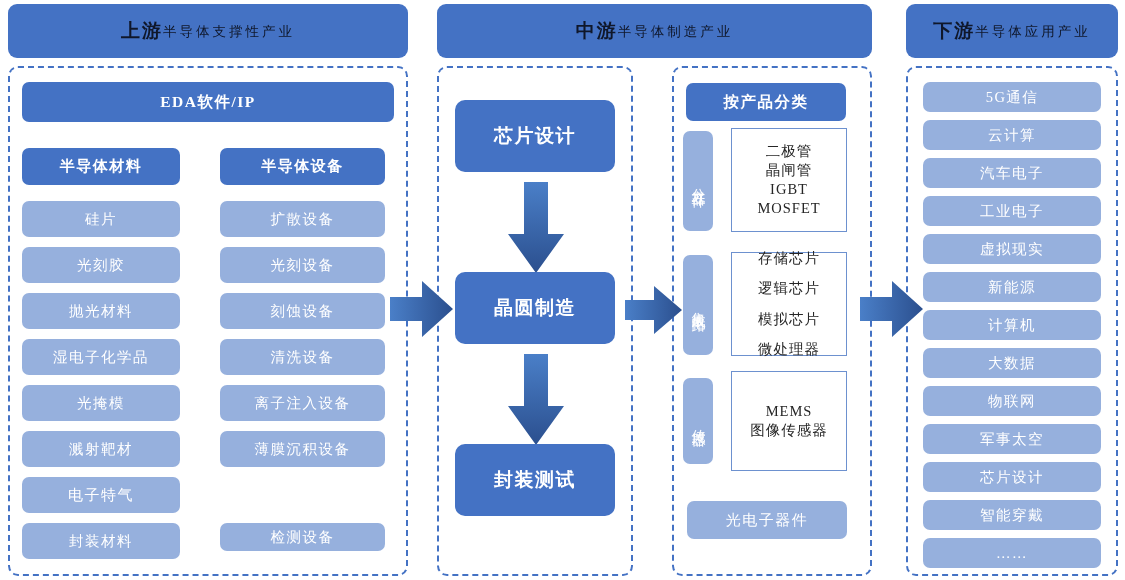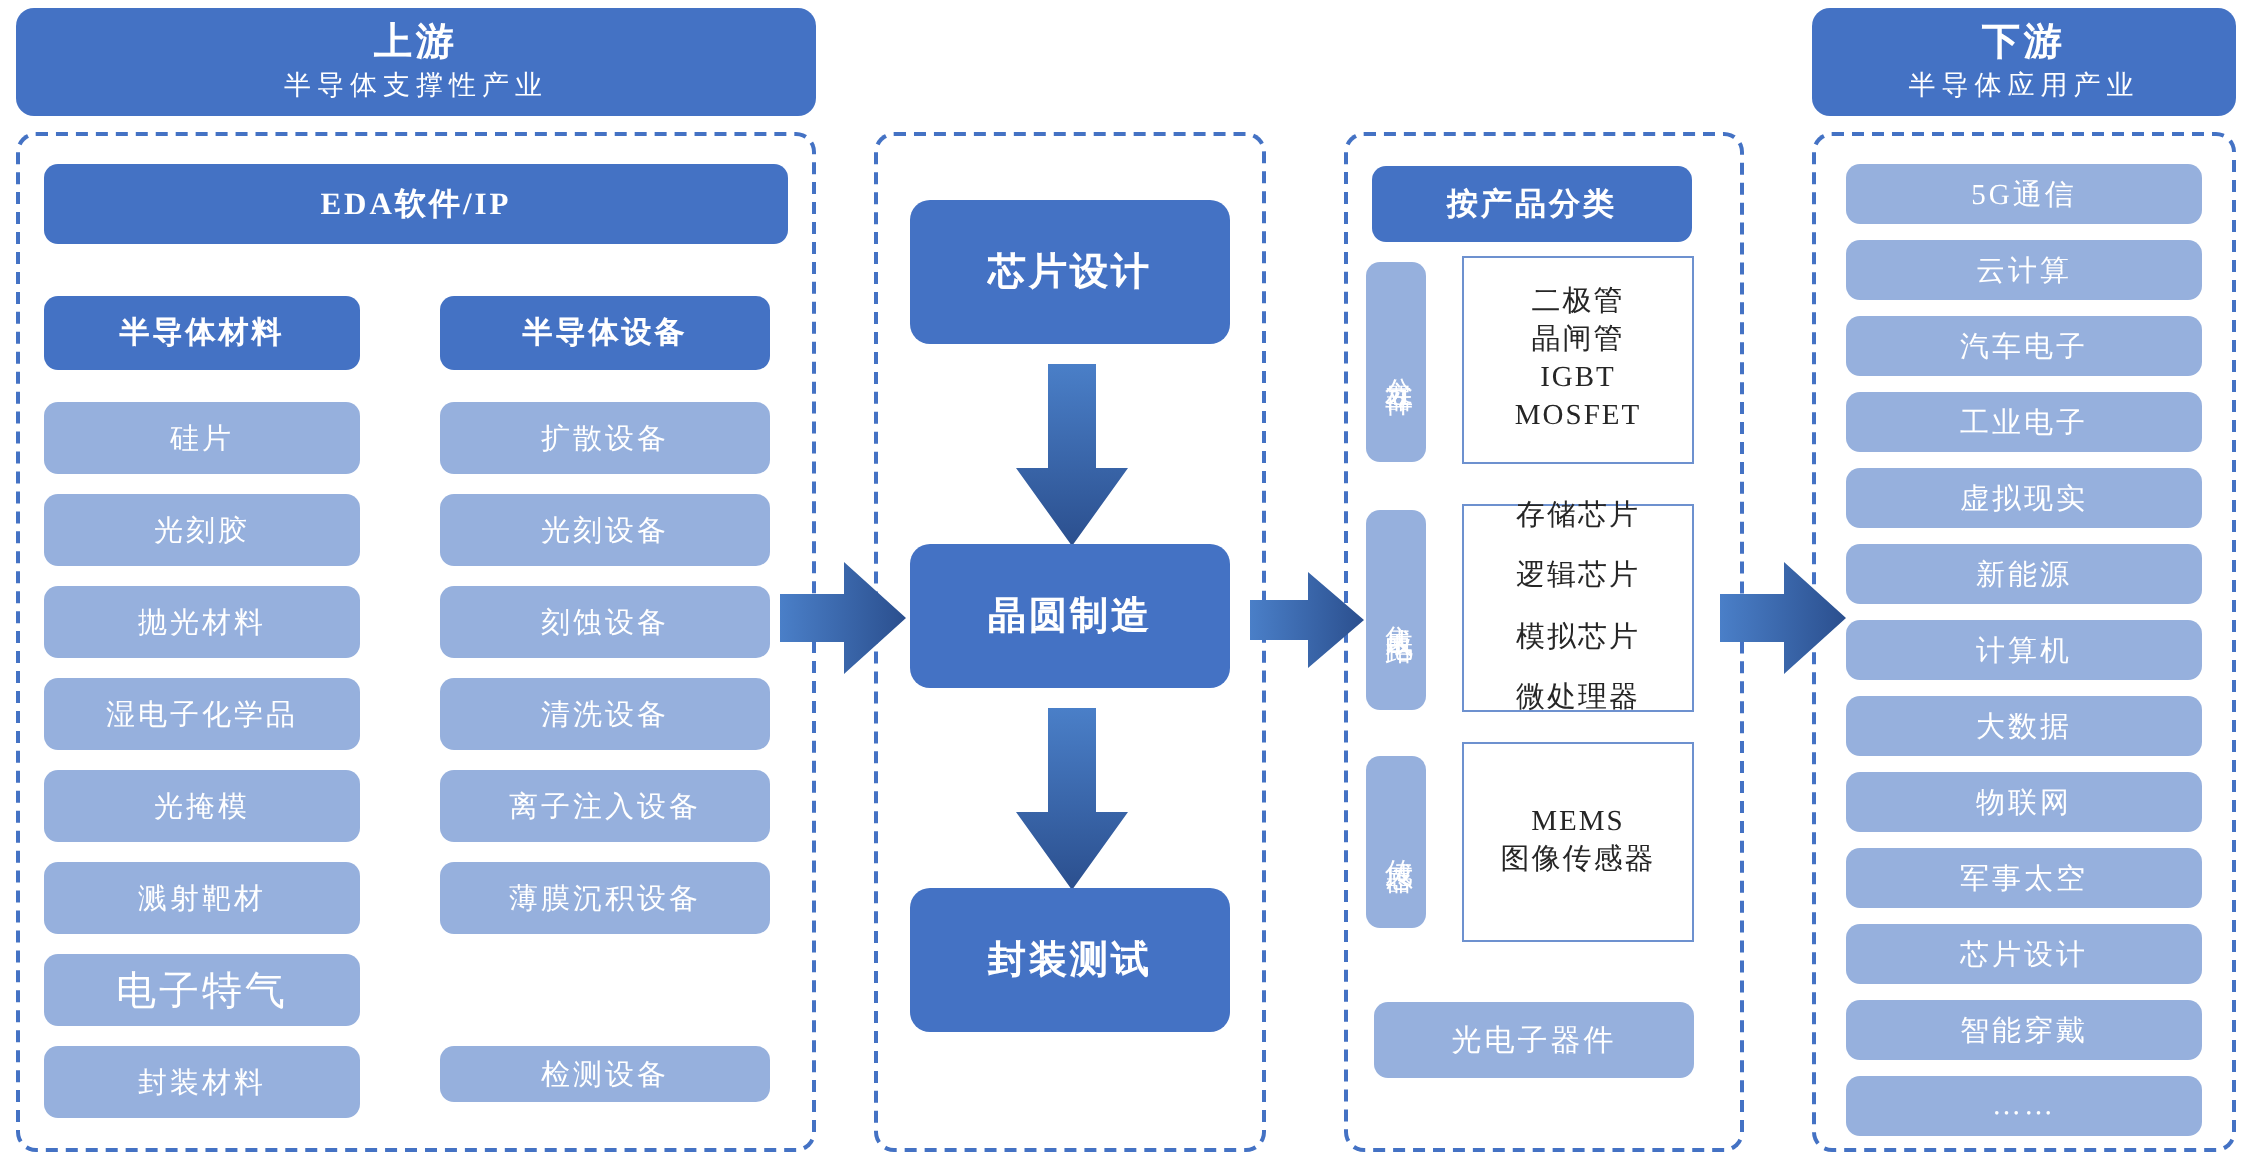--- a/index.html
+++ b/index.html
@@ -11,23 +11,23 @@
     overflow:hidden;
     position:relative;
   }
   #stage{position:absolute;left:0;top:0;width:1125px;height:580px;}
 
   
   .hdr{
     position:absolute;
     background:#4472c4;
     border-radius:9px;
-    color:#ffffff;
+    color:#0f172a;
     text-align:center;
-    display:flex;flex-direction:column;
+    display:flex;flex-direction:row;
     align-items:center;justify-content:center;
     line-height:1.18;
     box-sizing:border-box;
   }
   .hdr .t1{font-size:19px;font-weight:bold;letter-spacing:2px;}
   .hdr .t2{font-size:13.5px;letter-spacing:3px;margin-top:2px;}
 
   .dashbox{
     position:absolute;
     border:2.5px dashed #4472c4;
@@ -81,20 +81,24 @@
 </head>
 <body>
 
 <div id="stage">
 
   <div class="hdr" style="left:8px;top:4px;width:400px;height:54px;">
     <div class="t1">上游</div>
     <div class="t2">半导体支撑性产业</div>
   </div>
 
+  <div class="hdr" style="left:437px;top:4px;width:435px;height:54px;">
+    <div class="t1">中游</div>
+    <div class="t2">半导体制造产业</div>
+  </div>
 
   <div class="hdr" style="left:906px;top:4px;width:212px;height:54px;">
     <div class="t1">下游</div>
     <div class="t2">半导体应用产业</div>
   </div>
 
   <div class="dashbox" style="left:8px;top:66px;width:400px;height:510px;"></div>
 
   <div class="dashbox" style="left:437px;top:66px;width:196px;height:510px;"></div>
 
@@ -106,21 +110,21 @@
 
   <div class="chip dark" style="left:22px;top:148px;width:158px;height:37px;font-size:15px;">半导体材料</div>
   <div class="chip dark" style="left:220px;top:148px;width:165px;height:37px;font-size:15px;">半导体设备</div>
 
   <div class="chip light" style="left:22px;top:201px;width:158px;height:36px;font-size:14.5px;">硅片</div>
   <div class="chip light" style="left:22px;top:247px;width:158px;height:36px;font-size:14.5px;">光刻胶</div>
   <div class="chip light" style="left:22px;top:293px;width:158px;height:36px;font-size:14.5px;">抛光材料</div>
   <div class="chip light" style="left:22px;top:339px;width:158px;height:36px;font-size:14.5px;">湿电子化学品</div>
   <div class="chip light" style="left:22px;top:385px;width:158px;height:36px;font-size:14.5px;">光掩模</div>
   <div class="chip light" style="left:22px;top:431px;width:158px;height:36px;font-size:14.5px;">溅射靶材</div>
-  <div class="chip light" style="left:22px;top:477px;width:158px;height:36px;font-size:20px;">电子特气</div>
+  <div class="chip light" style="left:22px;top:477px;width:158px;height:36px;font-size:15px;">电子特气</div>
   <div class="chip light" style="left:22px;top:523px;width:158px;height:36px;font-size:14.5px;">封装材料</div>
 
   <div class="chip light" style="left:220px;top:201px;width:165px;height:36px;font-size:14.5px;">扩散设备</div>
   <div class="chip light" style="left:220px;top:247px;width:165px;height:36px;font-size:14.5px;">光刻设备</div>
   <div class="chip light" style="left:220px;top:293px;width:165px;height:36px;font-size:14.5px;">刻蚀设备</div>
   <div class="chip light" style="left:220px;top:339px;width:165px;height:36px;font-size:14.5px;">清洗设备</div>
   <div class="chip light" style="left:220px;top:385px;width:165px;height:36px;font-size:14.5px;">离子注入设备</div>
   <div class="chip light" style="left:220px;top:431px;width:165px;height:36px;font-size:14.5px;">薄膜沉积设备</div>
   <div class="chip light" style="left:220px;top:523px;width:165px;height:28px;font-size:14.5px;">检测设备</div>
 

